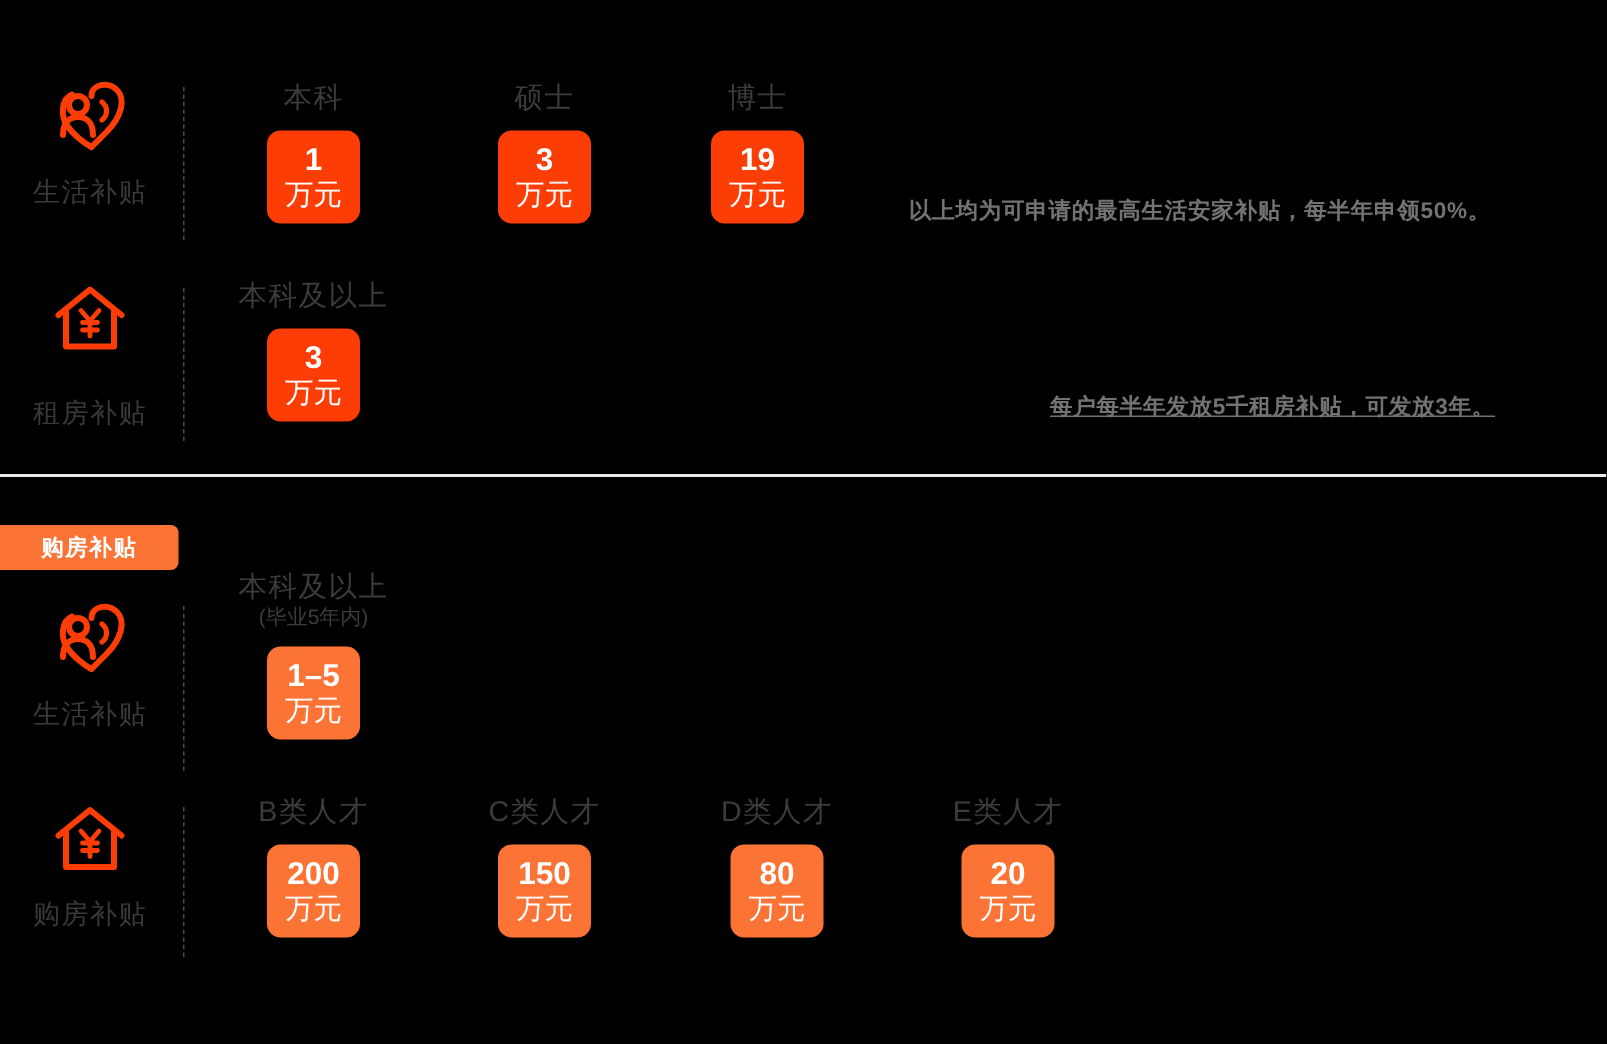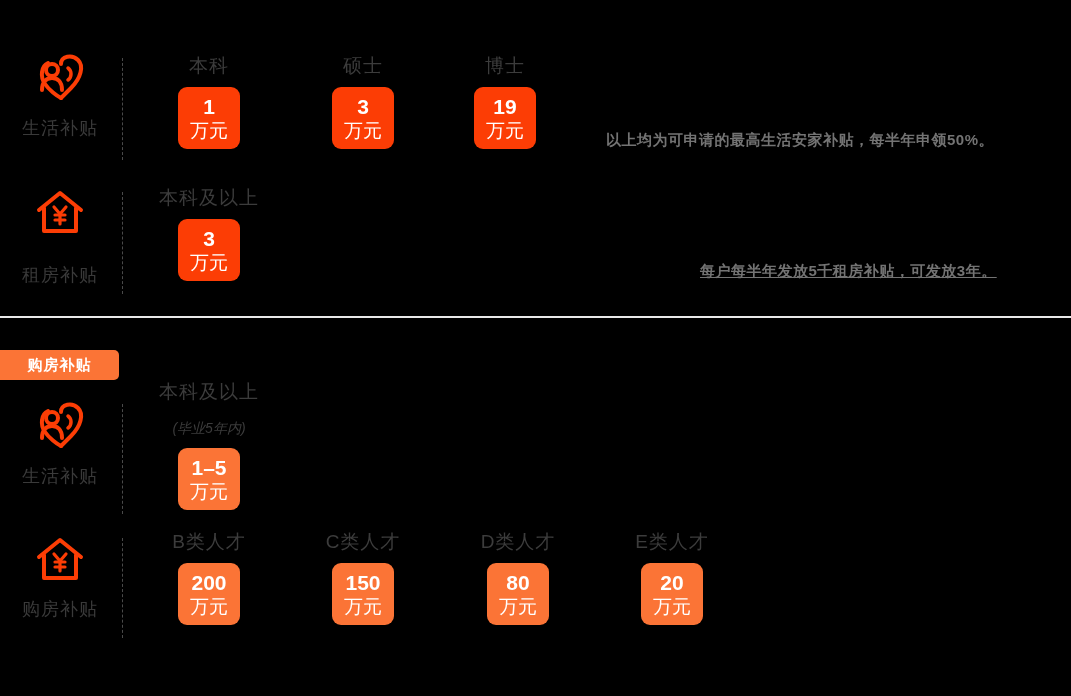--- a/index.html
+++ b/index.html
@@ -57,22 +57,21 @@
     font-size: 19px;
     color: #3c3c3c;
     white-space: nowrap;
     letter-spacing: 1px;
     line-height: 1.1;
   }
   .item-sub {
     font-size: 14px;
     color: #3c3c3c;
     white-space: nowrap;
-    margin-top: 17px;
-    font-style: italic;
+    margin-top: 0;
   }
   .card {
     margin: 10px auto 0 auto;
     width: 62px; height: 62px;
     border-radius: 9px;
     display: flex; flex-direction: column;
     align-items: center; justify-content: center;
     color: #ffffff;
   }
   .card.v1 { background: #FC3D05; }

